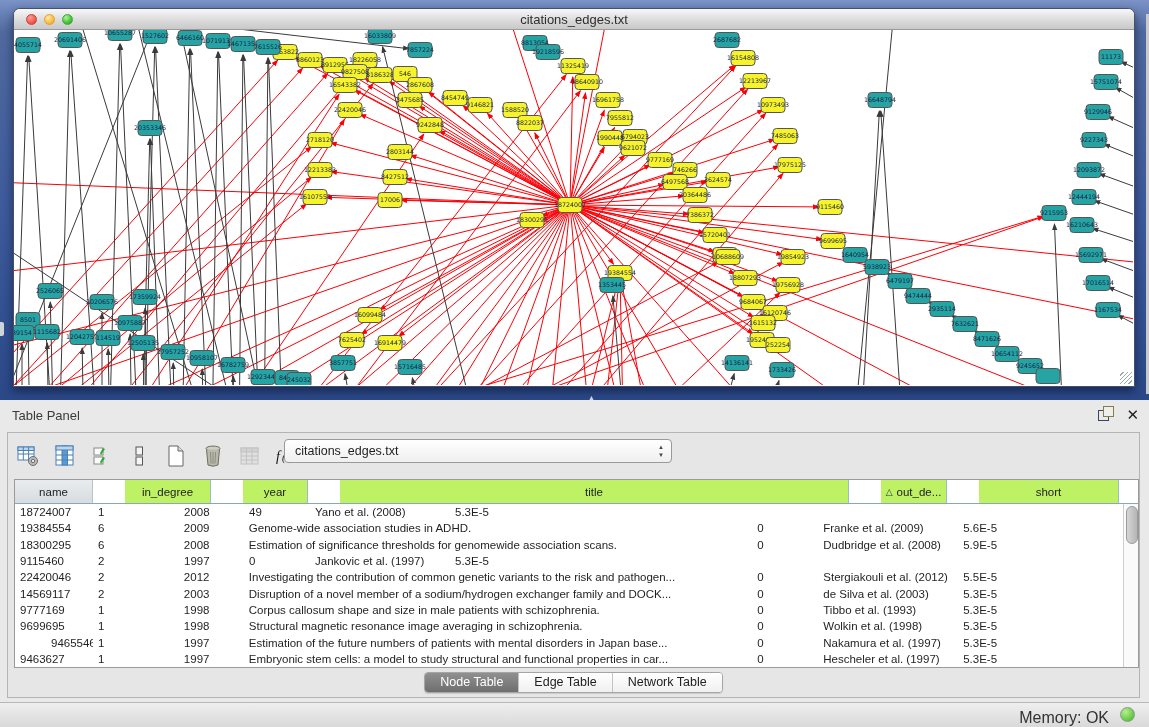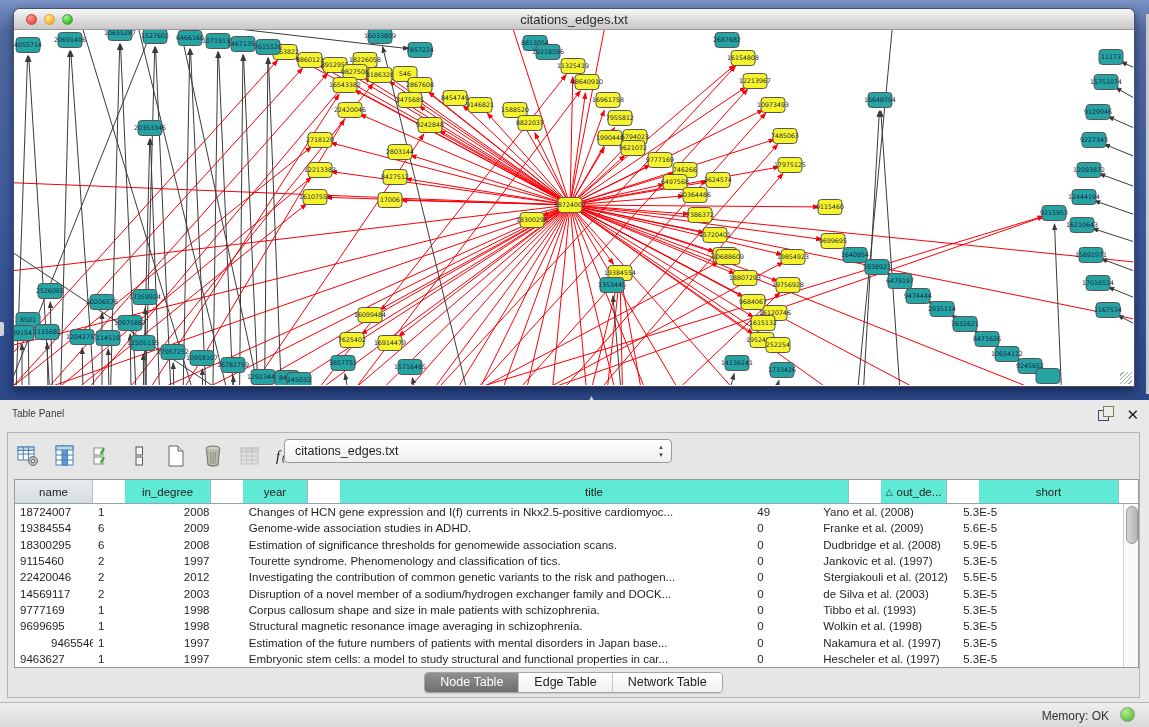--- a/index.html
+++ b/index.html
@@ -21,60 +21,60 @@
   .tl.red{left:12px;background:radial-gradient(circle at 35% 30%,#ff9d96,#f05b51 60%,#d8342c);border:1px solid #ce4037;}
   .tl.yel{left:30px;background:radial-gradient(circle at 35% 30%,#ffe9a8,#fdbc40 60%,#e89c1f);border:1px solid #dba135;}
   .tl.grn{left:48px;background:radial-gradient(circle at 35% 30%,#b6f0a0,#3ec432 60%,#2a9e22);border:1px solid #47a83c;}
   .win-title{position:absolute;left:0;right:0;top:3px;text-align:center;font-size:13px;color:#2e2e2e;}
   .canvas-wrap{position:absolute;left:0;top:21px;width:1119px;height:355px;background:#fff;overflow:hidden;}
   .resize-grip{position:absolute;right:2px;bottom:2px;width:12px;height:12px;
      background:repeating-linear-gradient(135deg,transparent 0 2px,#9aa 2px 3px);}
   
   .table-panel{position:absolute;left:0;top:400px;width:1149px;height:302px;background:#e9e9e9;}
   .panel-header{position:absolute;left:0;top:0;right:0;height:30px;}
-  .panel-title{position:absolute;left:12px;top:8px;font-size:10px;color:#3a3a3a;}
+  .panel-title{position:absolute;left:12px;top:8px;font-size:13px;color:#3a3a3a;}
   .ph-icons{position:absolute;right:10px;top:6px;display:flex;gap:12px;align-items:center;}
   .float-ic{width:16px;height:16px;position:relative;cursor:pointer;}
   .float-ic .sq1{position:absolute;left:0;top:4px;width:9px;height:9px;border:1.5px solid #37456b;}
   .float-ic .sq2{position:absolute;left:5px;top:0;width:9px;height:9px;border:1.5px solid #8a7b44;background:#eee;}
   .close-ic{font-size:15px;font-weight:bold;color:#222;cursor:pointer;line-height:15px;}
   .panel-body{position:absolute;left:7px;top:32px;width:1133px;height:266px;
               border:1px solid #b4b4b4;background:#e6e6e6;box-sizing:border-box;}
   .toolbar{position:absolute;left:6px;top:5px;height:36px;display:flex;align-items:center;gap:9px;}
   .tb-btn{width:28px;height:28px;display:flex;align-items:center;justify-content:center;cursor:pointer;border-radius:3px;}
   .combo{position:absolute;left:276px;top:6px;width:388px;height:24px;border:1px solid #9a9a9a;border-radius:4px;
          background:linear-gradient(180deg,#ffffff,#efefef);box-sizing:border-box;cursor:pointer;}
   .combo-text{position:absolute;left:10px;top:4px;font-size:12.5px;color:#1e1e1e;}
   .combo-arrows{position:absolute;right:7px;top:3px;font-size:6px;color:#444;line-height:8px;text-align:center;}
   
   .tbl{position:absolute;left:6px;top:46px;width:1125px;height:189px;border:1px solid #9a9a9a;
        background:#fff;box-sizing:border-box;overflow:hidden;}
   .thead{position:absolute;left:0;top:0;height:23px;display:flex;border-bottom:1px solid #87a8ba;gap:32px;}
-  .th{height:23px;box-sizing:border-box;border-right:1px solid #9bbccd;background:#5eead4;
+  .th{height:23px;box-sizing:border-box;border-right:1px solid #9bbccd;background:#bef264;
       font-size:11.5px;color:#222;display:flex;align-items:center;justify-content:center;cursor:pointer;}
   .th.first{background:linear-gradient(180deg,#e8ecee,#d6dcdf);border-right:1px solid #b9c4ca;}
   .th .sortmark{font-size:9px;margin-right:4px;color:#23364a;}
   .tbody{position:absolute;left:0;top:24px;right:15px;bottom:0;}
   .tr{display:flex;height:16.3px;align-items:center;}
   .td{font-size:11.5px;color:#1f1f1f;white-space:nowrap;overflow:hidden;box-sizing:border-box;padding-left:5px;}
   .vscroll{position:absolute;right:0;top:24px;width:14px;bottom:0;background:#fafafa;border-left:1px solid #cfcfcf;}
   .vthumb{position:absolute;left:1.5px;top:2px;width:10px;height:36px;border-radius:6px;
           background:linear-gradient(90deg,#d6d6d6,#b5b5b5);border:1px solid #9b9b9b;cursor:pointer;}
   
   .tabs-row{position:absolute;left:0;right:0;top:239px;height:24px;display:flex;justify-content:center;}
   .seg{display:flex;border:1px solid #a5a5a5;border-radius:4px;overflow:hidden;height:19px;
        box-shadow:0 1px 1px rgba(0,0,0,.12);align-items:flex-end;}
   .seg .tab{padding:2px 15px;font-size:12.5px;color:#222;background:linear-gradient(180deg,#fff,#f0f0f0);
             border-right:1px solid #c4c4c4;cursor:pointer;line-height:15px;}
   .seg .tab:last-child{border-right:none;}
   .seg .tab.sel{background:linear-gradient(180deg,#909090,#6e6e6e);color:#fff;}
   
   .status-bar{position:absolute;left:0;top:702px;width:1149px;height:25px;
               background:linear-gradient(180deg,#efefef,#d8d8d8);border-top:1px solid #b7b7b7;}
-  .mem-label{position:absolute;right:40px;top:6px;font-size:12px;color:#333;}
+  .mem-label{position:absolute;right:40px;top:6px;font-size:16px;color:#333;}
   .mem-dot{position:absolute;right:14px;top:4px;width:15px;height:15px;border-radius:50%;
            background:radial-gradient(circle at 35% 30%,#b7ee8e,#64cc44 65%,#47a92c);border:1.5px solid #8b9b8b;box-sizing:border-box;}
 </style>
 </head>
 <body>
 
 <div class="desktop">
   <div class="net-window">
     <div class="titlebar">
       <span class="tl red"></span>
@@ -608,21 +608,20 @@
           <div class="th" style="width: 509px;">title</div>
           <div class="th" style="width: 66px;"><span class="sortmark">△</span>out_de...</div>
           <div class="th" style="width: 140px;">short</div>
           <div class="th" style="width: 165px;">pagerank</div>
         </div>
       <div class="tbody" id="tbody">
           <div class="tr">
             <div class="td" style="width: 78px;">18724007</div>
             <div class="td" style="width: 86px;">1</div>
             <div class="td" style="width: 65px;">2008</div>
-            <div class="td" style="width: 509px;">Changes of HCN gene expression and I(f) currents in Nkx2.5-positive cardiomyoc...</div>
             <div class="td" style="width: 66px;">49</div>
             <div class="td" style="width: 140px;">Yano et al. (2008)</div>
             <div class="td" style="width: 165px;">5.3E-5</div>
           </div>
           <div class="tr">
             <div class="td" style="width: 78px;">19384554</div>
             <div class="td" style="width: 86px;">6</div>
             <div class="td" style="width: 65px;">2009</div>
             <div class="td" style="width: 509px;">Genome-wide association studies in ADHD.</div>
             <div class="td" style="width: 66px;">0</div>
@@ -635,21 +634,20 @@
             <div class="td" style="width: 65px;">2008</div>
             <div class="td" style="width: 509px;">Estimation of significance thresholds for genomewide association scans.</div>
             <div class="td" style="width: 66px;">0</div>
             <div class="td" style="width: 140px;">Dudbridge et al. (2008)</div>
             <div class="td" style="width: 165px;">5.9E-5</div>
           </div>
           <div class="tr">
             <div class="td" style="width: 78px;">9115460</div>
             <div class="td" style="width: 86px;">2</div>
             <div class="td" style="width: 65px;">1997</div>
-            <div class="td" style="width: 509px;">Tourette syndrome. Phenomenology and classification of tics.</div>
             <div class="td" style="width: 66px;">0</div>
             <div class="td" style="width: 140px;">Jankovic et al. (1997)</div>
             <div class="td" style="width: 165px;">5.3E-5</div>
           </div>
           <div class="tr">
             <div class="td" style="width: 78px;">22420046</div>
             <div class="td" style="width: 86px;">2</div>
             <div class="td" style="width: 65px;">2012</div>
             <div class="td" style="width: 509px;">Investigating the contribution of common genetic variants to the risk and pathogen...</div>
             <div class="td" style="width: 66px;">0</div>

